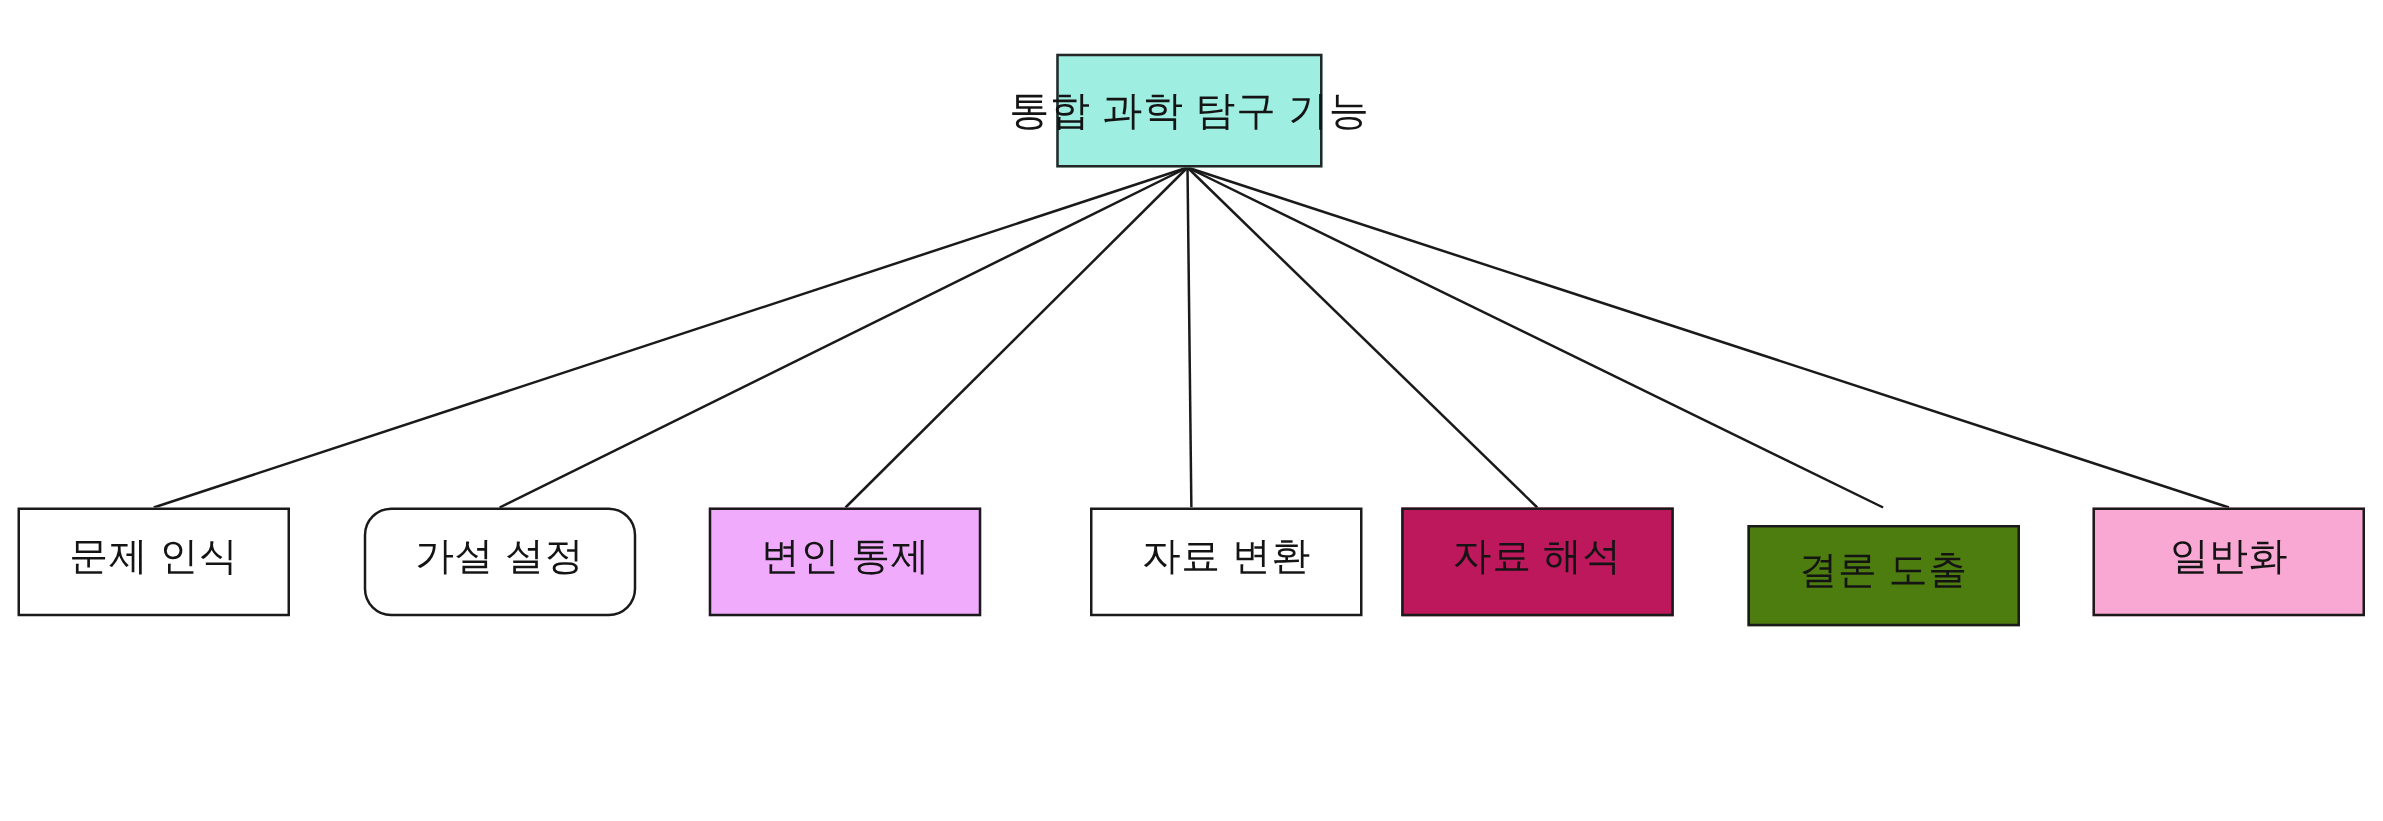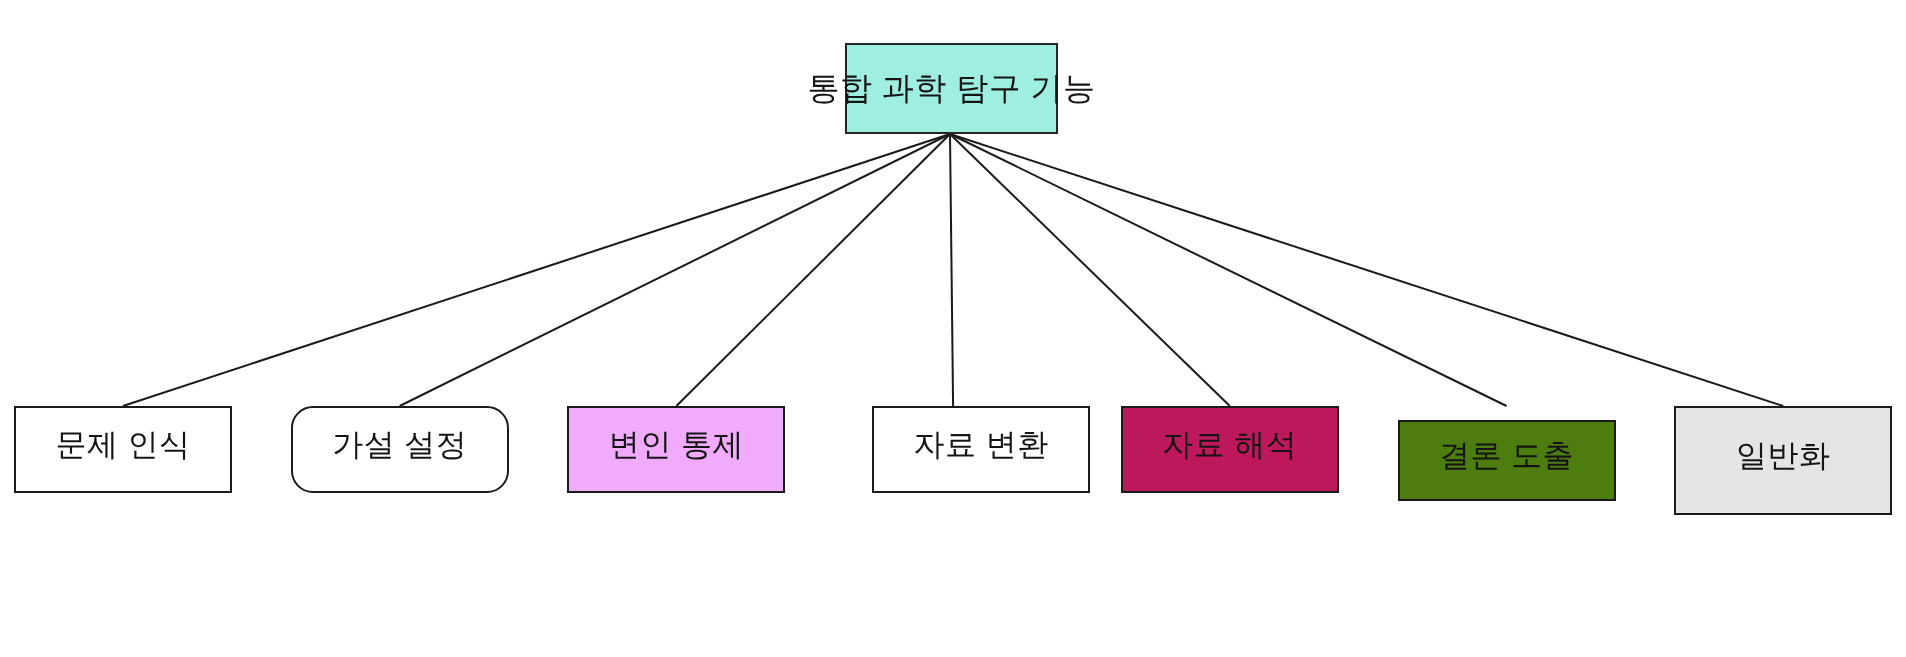--- a/index.html
+++ b/index.html
@@ -93,17 +93,17 @@
   </div>
 
   <div class="node leaf" id="node-leaf-5" style="left: 1120.8px; top: 406px; width: 218px; height: 87px; background: #be185d; border-color: rgb(26, 26, 26); color: rgb(20, 20, 20);">
     <span class="node-label">자료 해석</span>
   </div>
 
   <div class="node leaf" id="node-leaf-6" style="left: 1397.5px; top: 406px; width: 218px; height: 81px; background: #4d7c0f; border-color: rgb(26, 26, 26); color: rgb(20, 20, 20); margin-top: 14px;">
     <span class="node-label">결론 도출</span>
   </div>
 
-  <div class="node leaf" id="node-leaf-7" style="left: 1674.2px; top: 406px; width: 218px; height: 109px; background: #e5e5e5; border-color: rgb(26, 26, 26); color: rgb(20, 20, 20);">
+  <div class="node leaf" id="node-leaf-7" style="left: 1674.2px; top: 406px; width: 218px; height: 87px; background: #f9a8d4; border-color: rgb(26, 26, 26); color: rgb(20, 20, 20);">
     <span class="node-label">일반화</span>
   </div>
 
 </div>
 
 </body></html>

